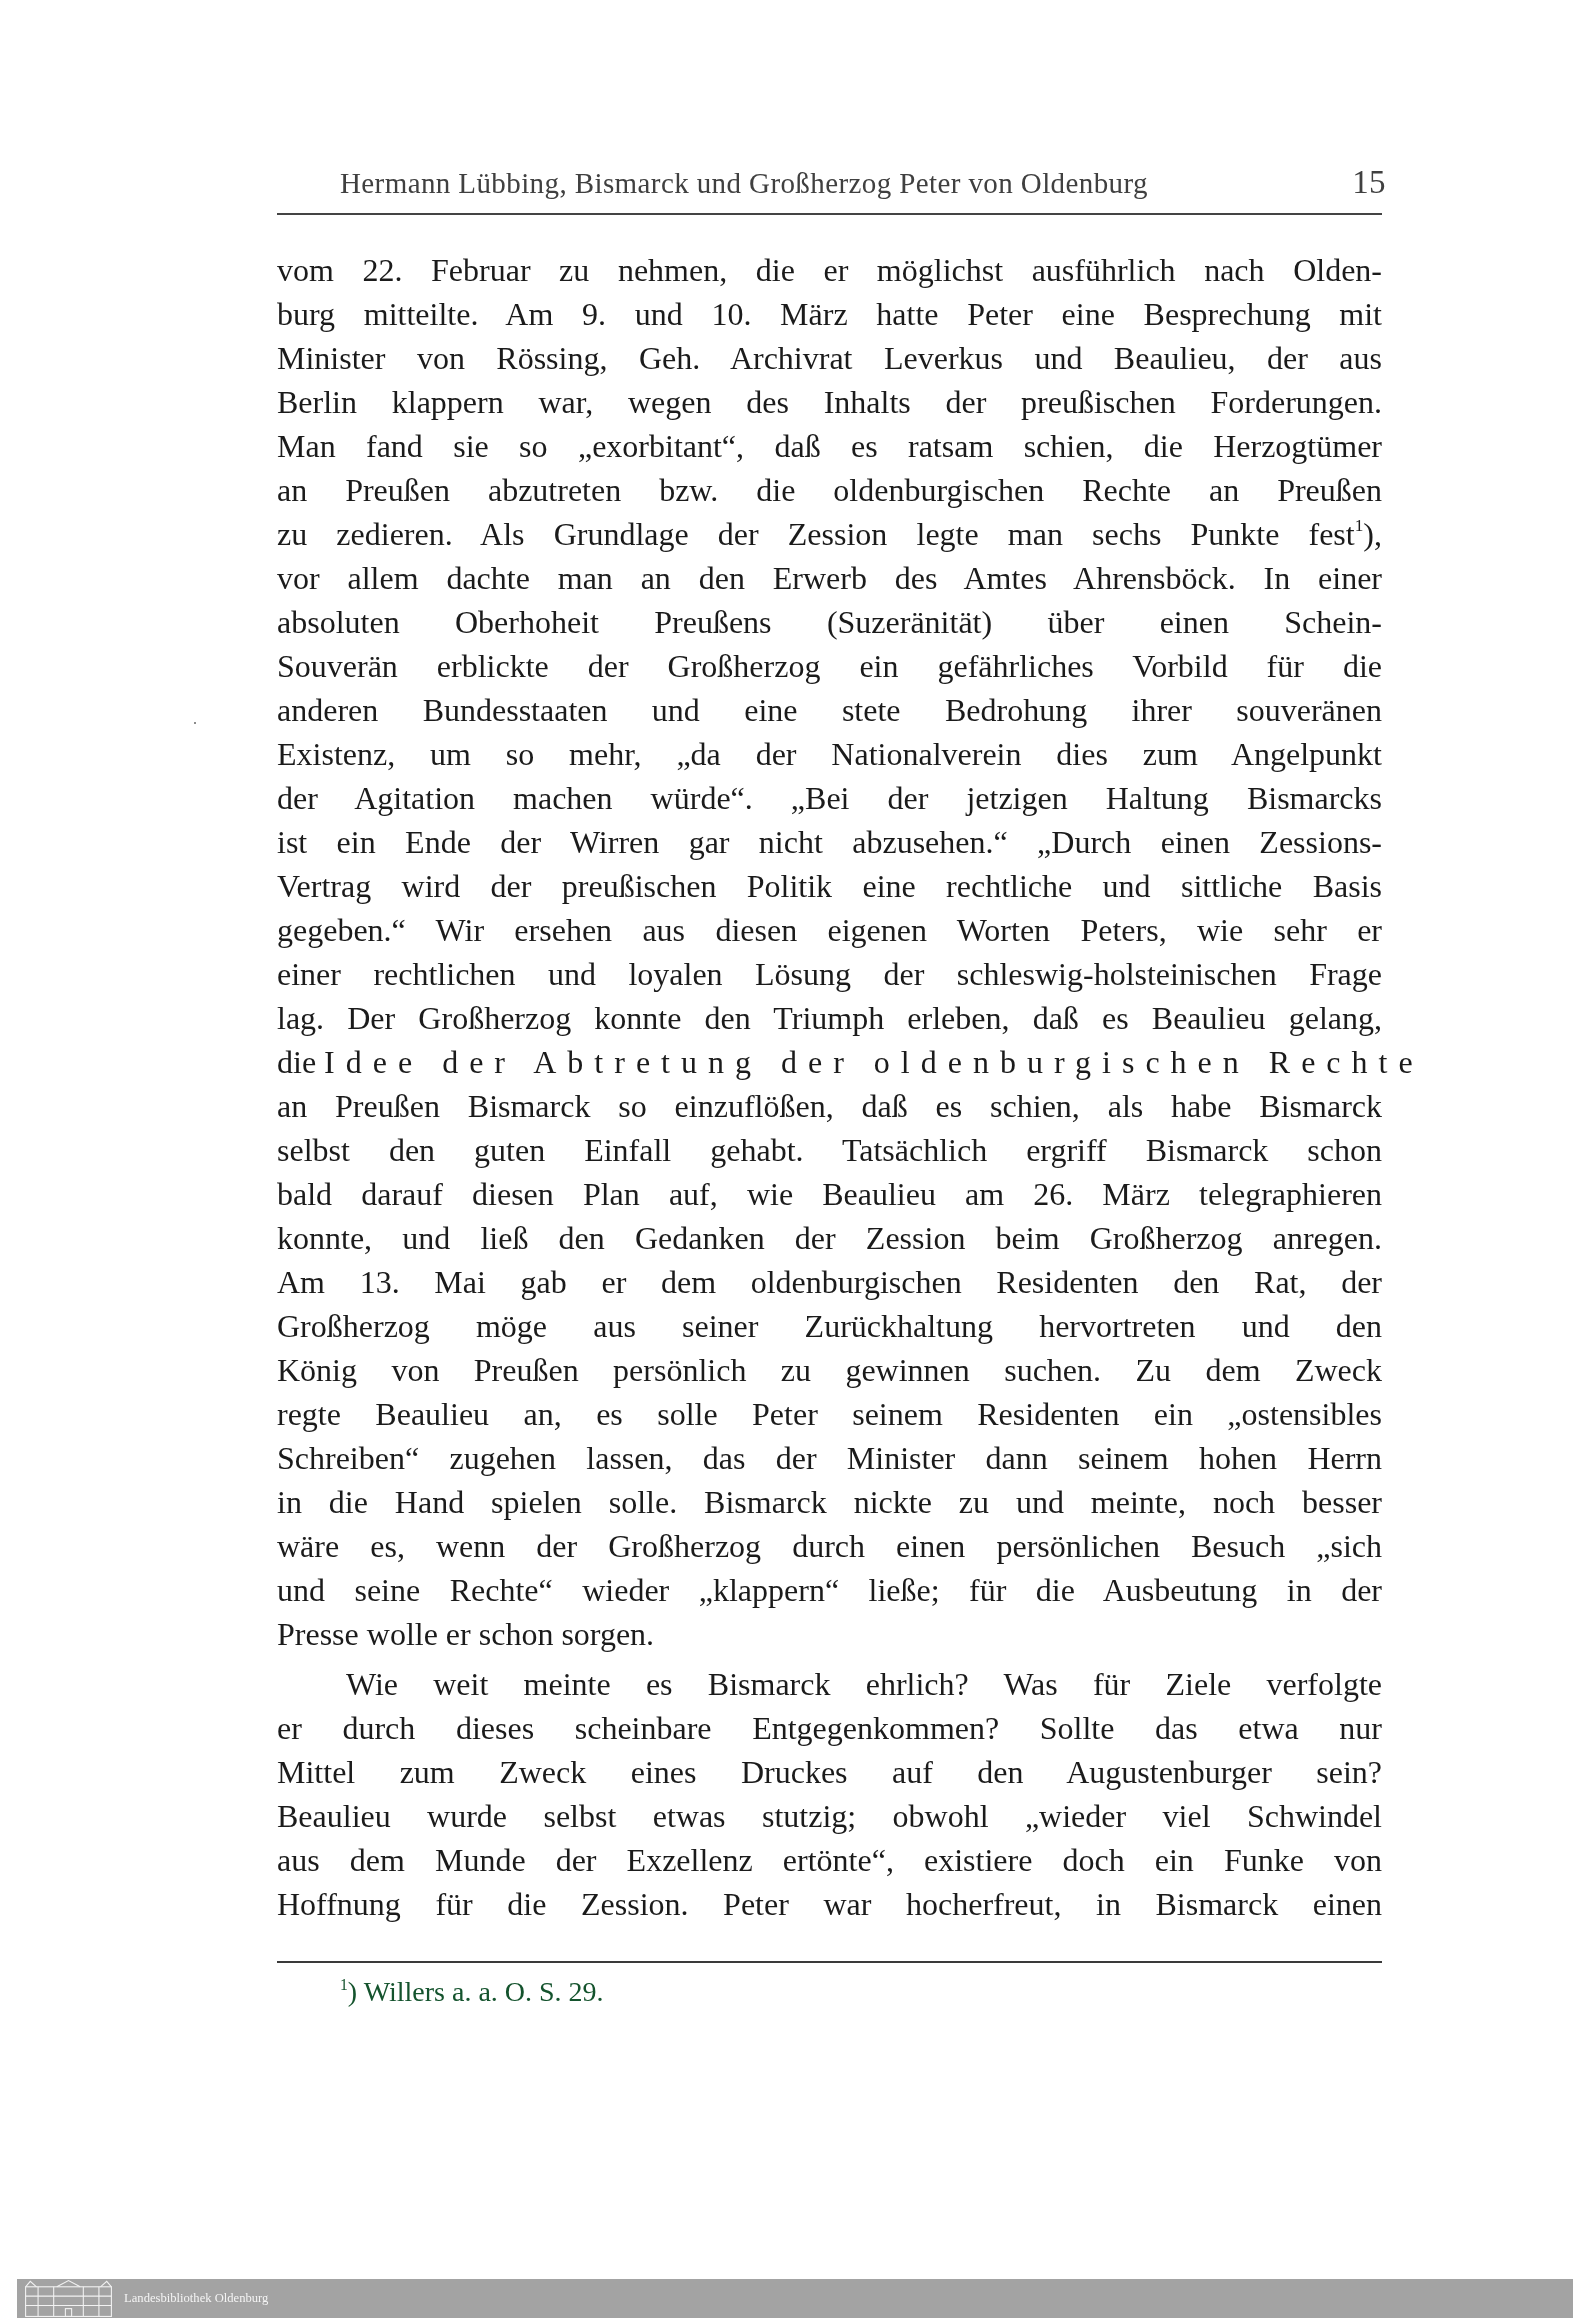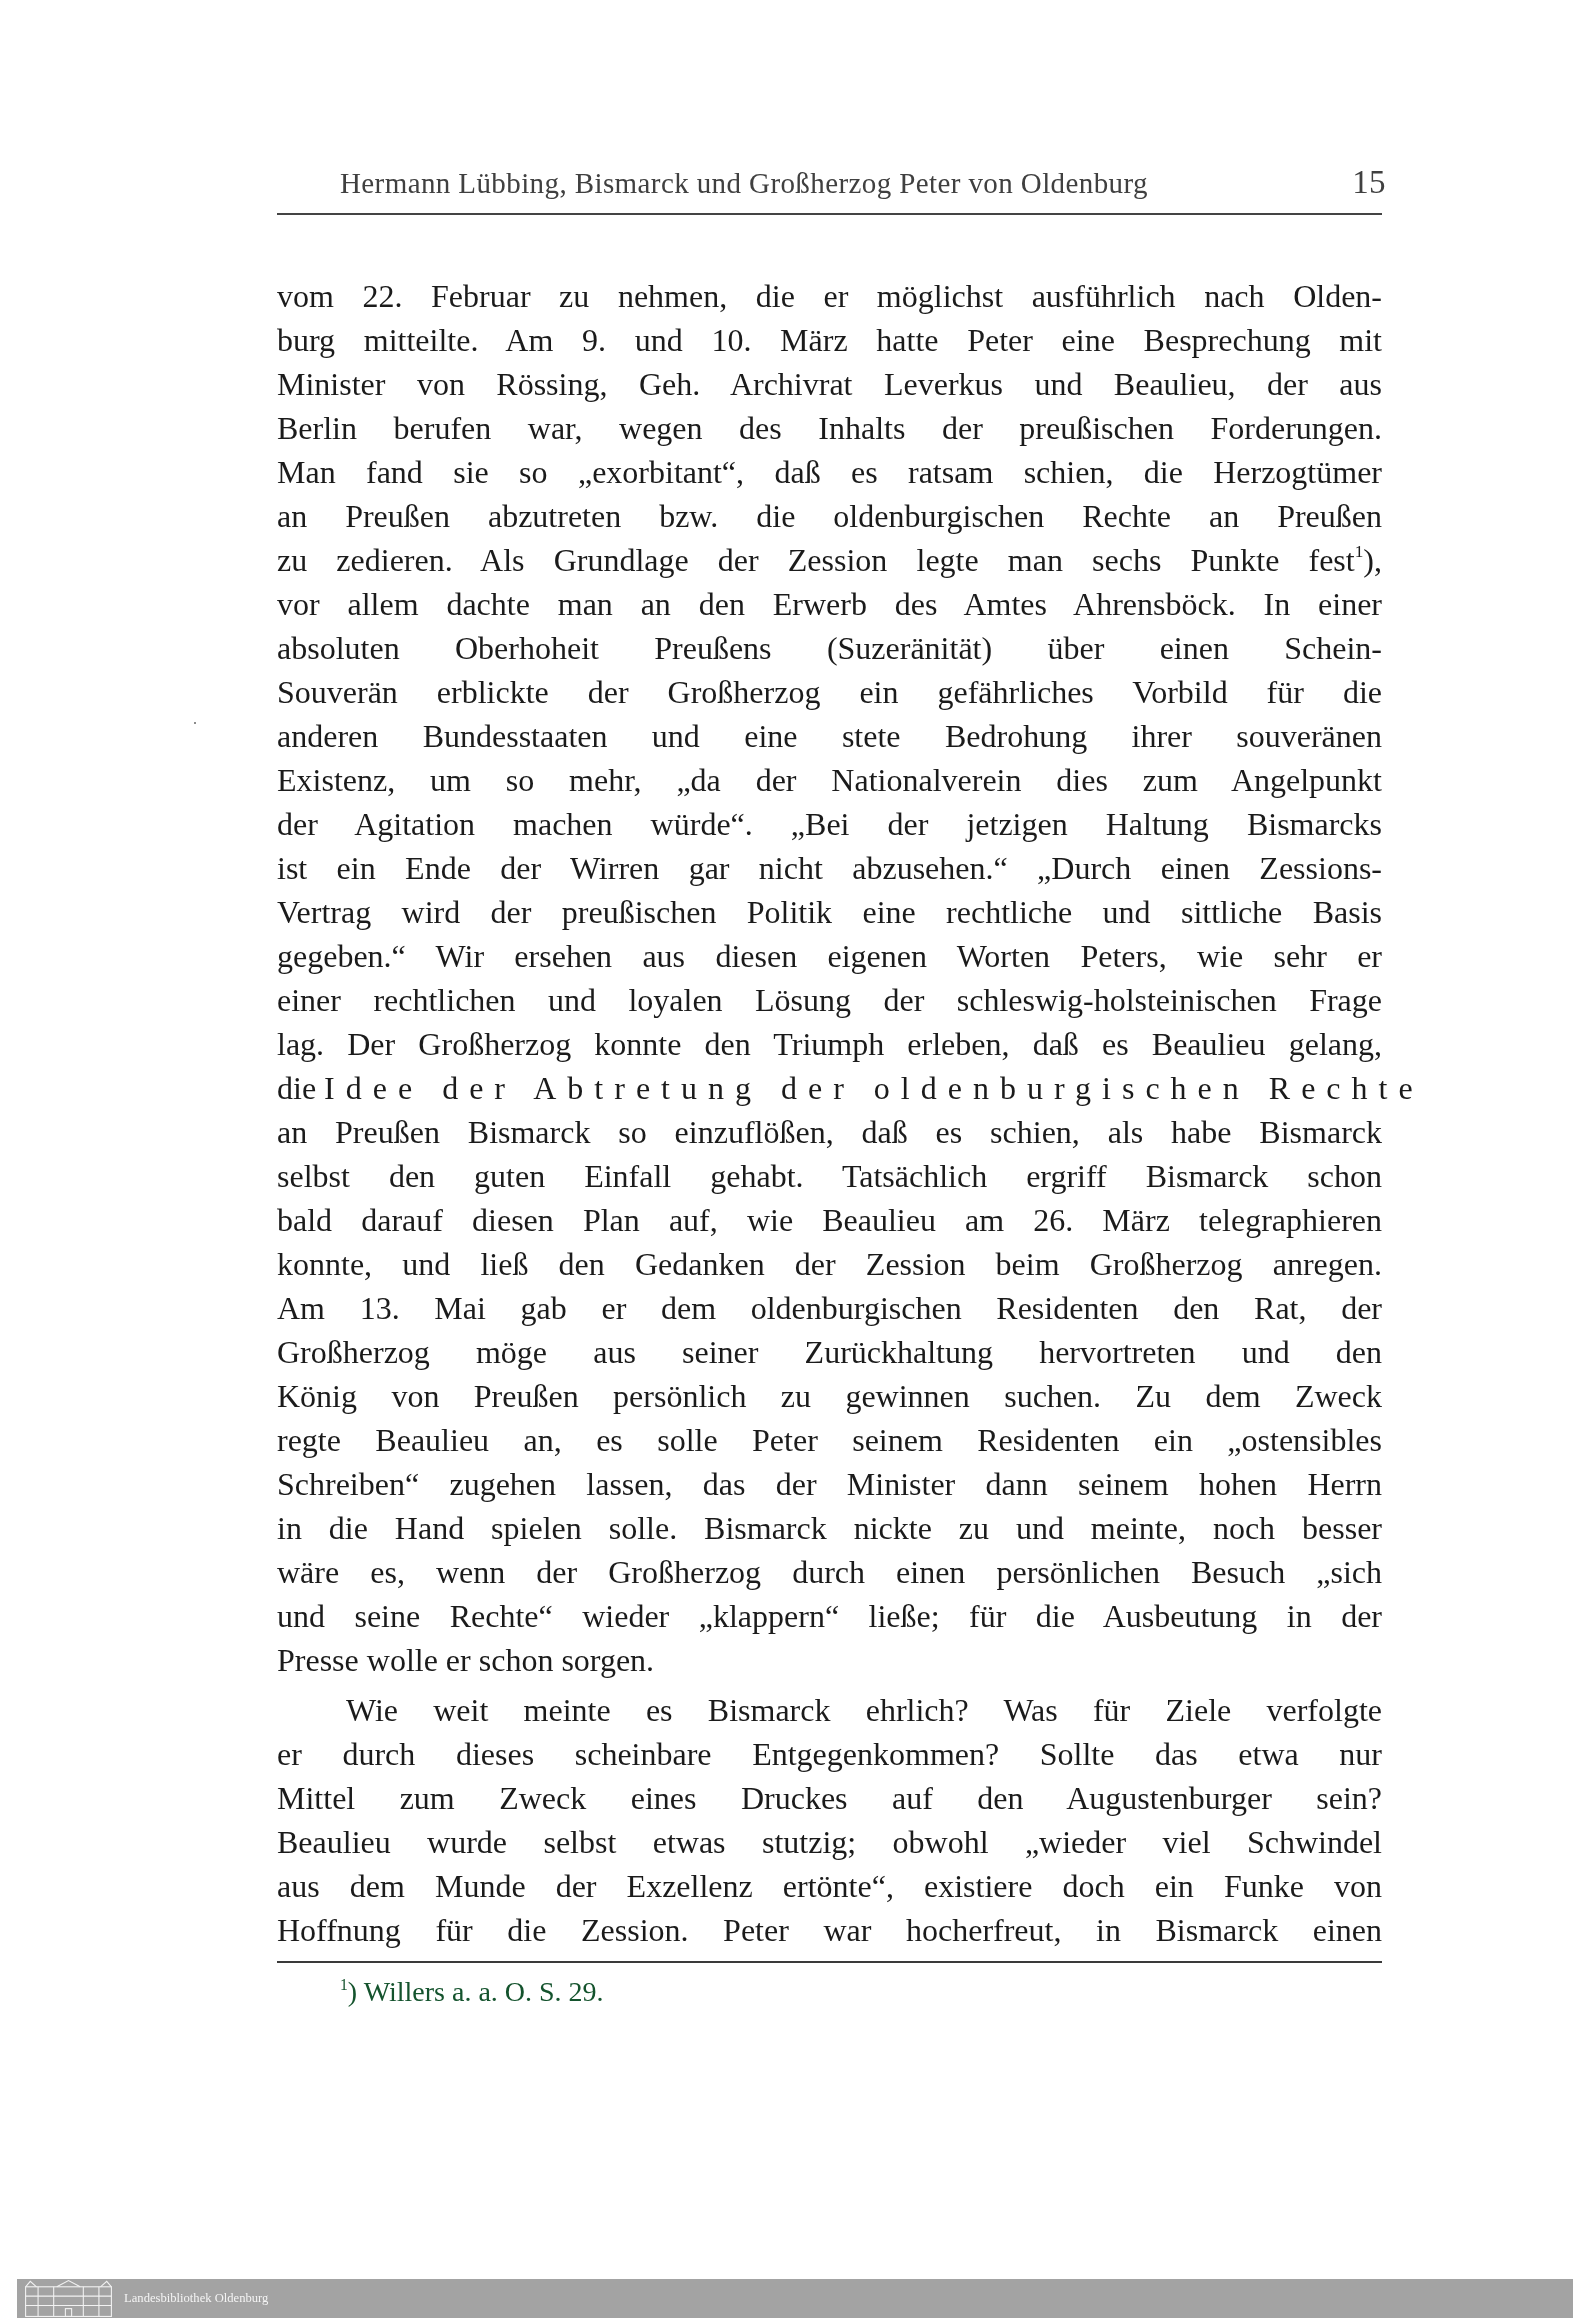--- a/index.html
+++ b/index.html
@@ -16,21 +16,21 @@
     font-family: "Liberation Serif", "DejaVu Serif", serif;
   }
   .running-head .num { font-size: 33px; margin-left: 19px; }
   .head-rule {
     position: absolute; left: 277px; top: 213px; width: 1105px; height: 1.6px;
     background: #444;
   }
   .body-text {
     position: absolute; left: 277px; top: 248px; width: 1105px;
     font-family: "Liberation Serif", "DejaVu Serif", serif;
-    font-size: 32px; line-height: 44px; color: #1b1b1b; margin-top: 26px;
+    font-size: 32px; line-height: 44px; color: #1b1b1b;
   }
   .line {
     display: block; text-align: justify; text-align-last: justify;
     white-space: nowrap; height: 44px; overflow: visible;
   }
   .line.last { text-align-last: left; }
   .line.indent { padding-left: 69px; }
   .spaced { letter-spacing: 11px; }
   sup.fn { font-size: 17.3px; vertical-align: 14px; line-height: 0; }
   .para-gap { height: 6.3px; }
@@ -66,21 +66,21 @@
   </div>
   <div class="head-rule"></div>
 
   <div class="speck"></div>
 
   <div class="body-text">
     <div>
       <span class="line">vom 22. Februar zu nehmen, die er möglichst ausführlich nach Olden-</span>
       <span class="line">burg mitteilte. Am 9. und 10. März hatte Peter eine Besprechung mit</span>
       <span class="line">Minister von Rössing, Geh. Archivrat Leverkus und Beaulieu, der aus</span>
-      <span class="line">Berlin berufen war, wegen des Inhalts der preußischen Forderungen.</span>
+      <span class="line">Berlin klappern war, wegen des Inhalts der preußischen Forderungen.</span>
       <span class="line">Man fand sie so „exorbitant“, daß es ratsam schien, die Herzogtümer</span>
       <span class="line">an Preußen abzutreten bzw. die oldenburgischen Rechte an Preußen</span>
       <span class="line"><span>zu zedieren. Als Grundlage der Zession legte man sechs Punkte fest</span><sup class="fn">1</sup><span>),</span></span>
       <span class="line">vor allem dachte man an den Erwerb des Amtes Ahrensböck. In einer</span>
       <span class="line">absoluten Oberhoheit Preußens (Suzeränität) über einen Schein-</span>
       <span class="line">Souverän erblickte der Großherzog ein gefährliches Vorbild für die</span>
       <span class="line">anderen Bundesstaaten und eine stete Bedrohung ihrer souveränen</span>
       <span class="line">Existenz, um so mehr, „da der Nationalverein dies zum Angelpunkt</span>
       <span class="line">der Agitation machen würde“. „Bei der jetzigen Haltung Bismarcks</span>
       <span class="line">ist ein Ende der Wirren gar nicht abzusehen.“ „Durch einen Zessions-</span>

